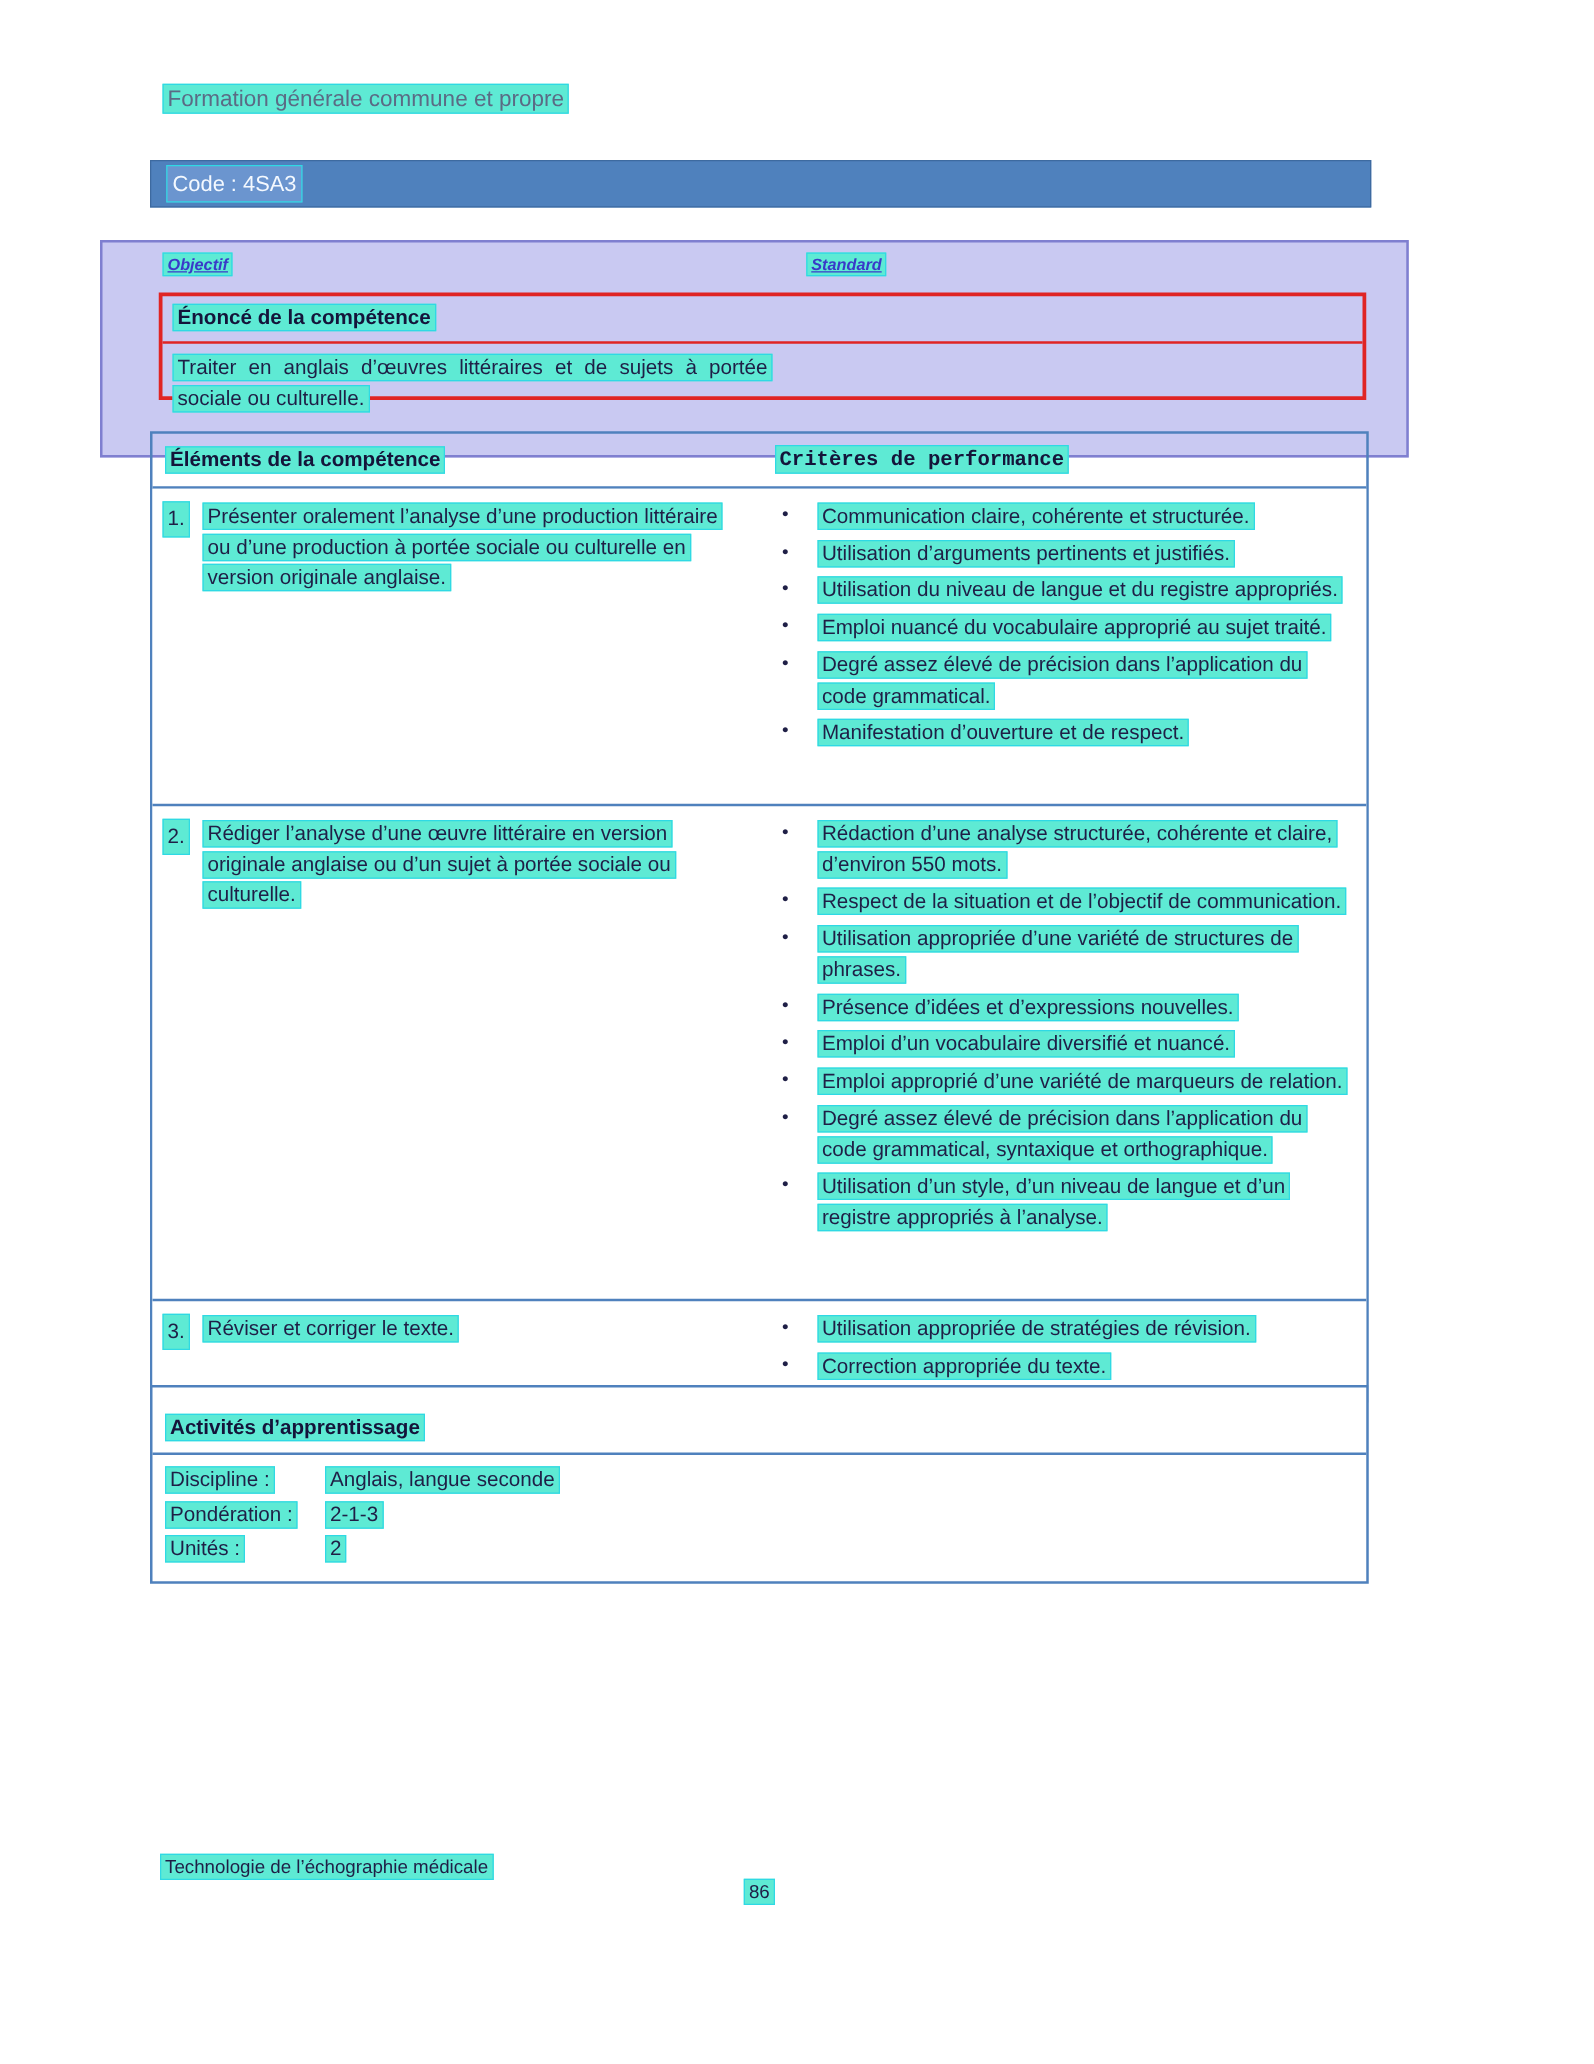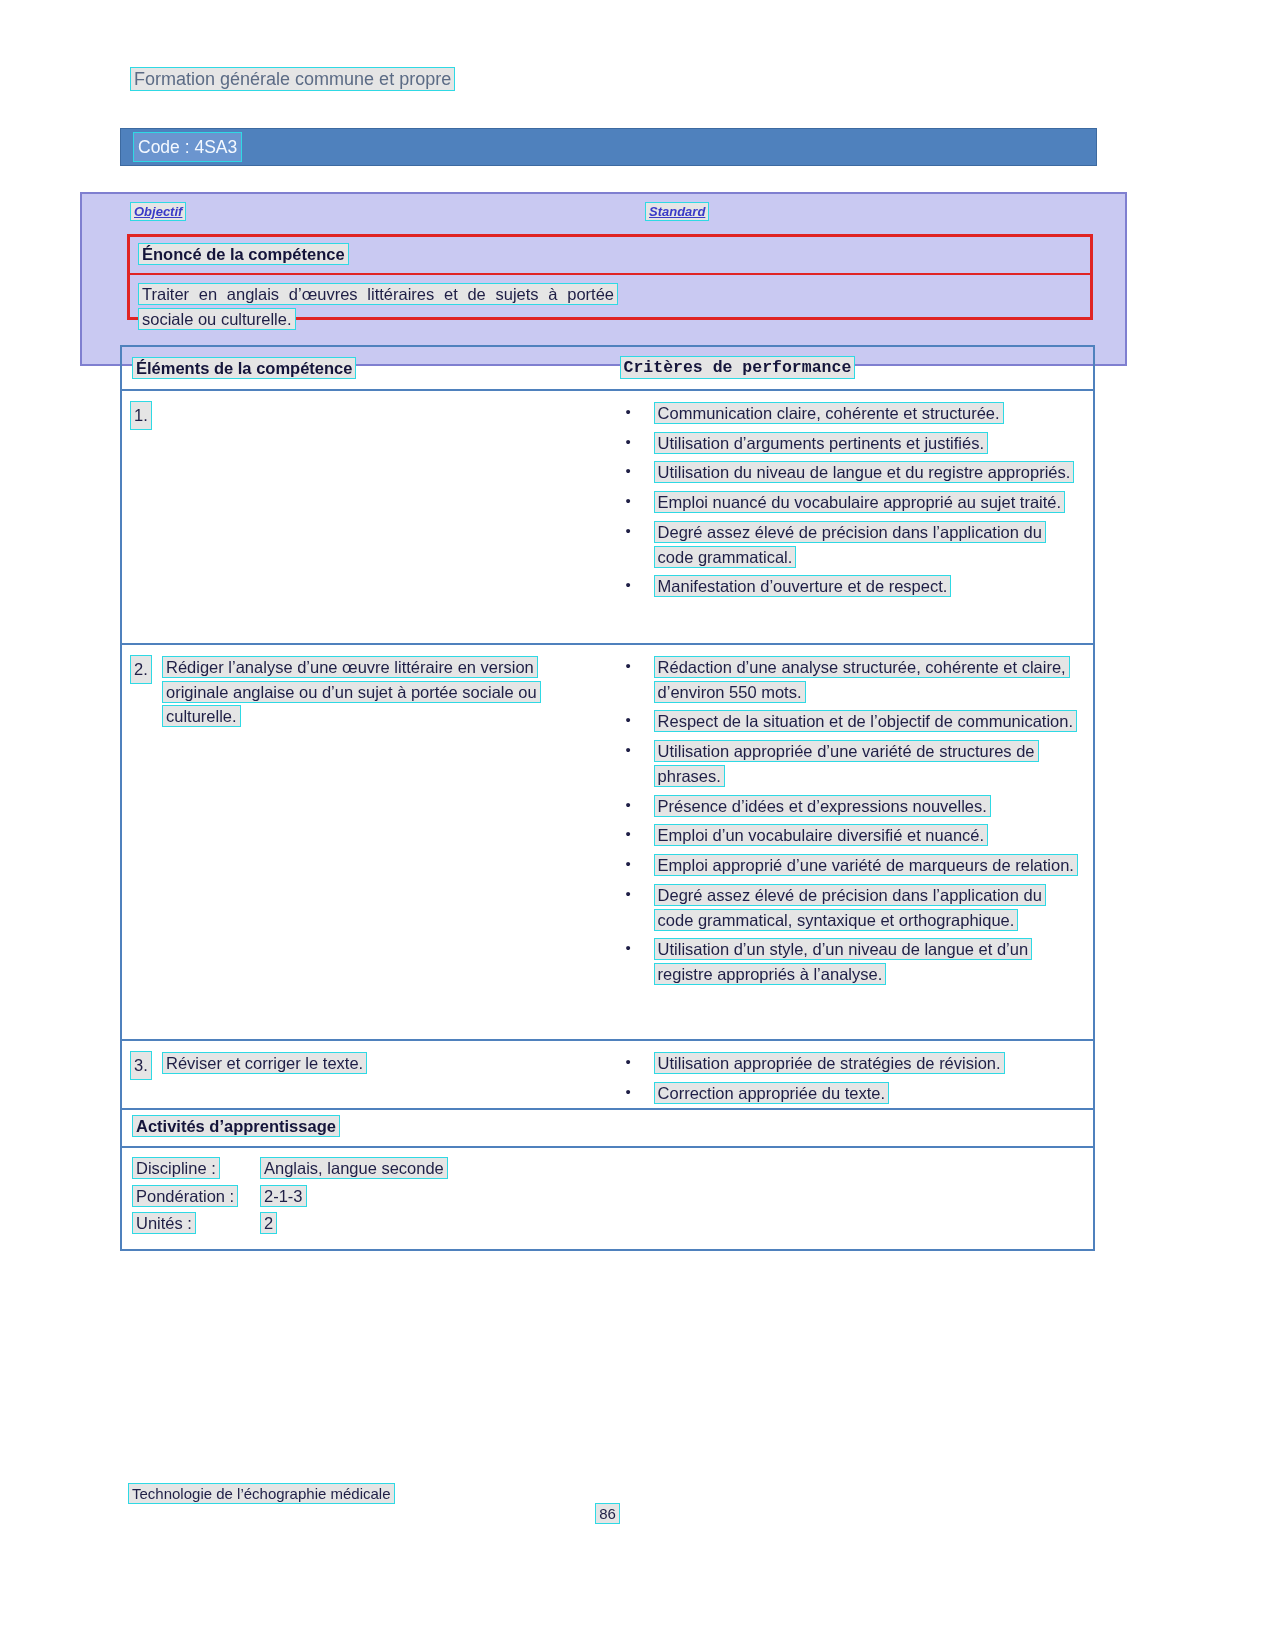--- a/index.html
+++ b/index.html
@@ -9,21 +9,21 @@
     width:1275px; height:1651px;
     background:#ffffff;
     font-family:"Liberation Sans","DejaVu Sans",sans-serif;
     color:#1f1f46;
     font-size:16.5px;
     line-height:1.5;
     overflow:hidden;
   }
   
   .hl {
-    background:#e5e5e5;
+    background:#5eead4;
     border:1px solid #2fd9e4;
     padding:1px 3px;
     box-decoration-break:clone;
     -webkit-box-decoration-break:clone;
   }
   .hlb {
     background:rgba(150,180,235,0.40);
     border:1px solid #2fd9e4;
     padding:1px 4px;
     box-decoration-break:clone;
@@ -82,21 +82,21 @@
   .crit { position:relative; padding-left:44px; margin-bottom:5px; }
   .crit .bullet {
     position:absolute; left:16px; top:0px;
     color:#1f1f46; font-size:15px;
   }
 
   .abox {
     position:absolute; left:120px; top:1108px; width:975px;
     border:2px solid #4f81bd; background:#ffffff;
   }
-  .abox-title { padding:4px 10px 7px 10px; border-bottom:2px solid #4f81bd; }
+  .abox-title { padding:20px 10px 7px 10px; border-bottom:2px solid #4f81bd; }
   .abox-body { padding:8px 10px 10px 10px; }
   .afield { display:flex; margin-bottom:3px; }
   .afield .alabel { width:128px; flex:none; }
   .afield .alabel span { display:inline;margin-top:24px; }
 
   .footer-program { position:absolute; left:128px; top:1483px; font-size:15px; }
   .footer-page { position:absolute; left:120px; top:1503px; width:975px; text-align:center; font-size:15px; }
 </style>
 </head>
 <body>
@@ -128,21 +128,21 @@
     <div class="thead">
       <div class="th1">
         <span class="hl bold">Éléments de la compétence</span>
       </div>
       <div class="th2">
         <span class="hl bold">Critères de performance</span>
       </div>
     </div>
     <div>
         <div class="trow">
-          <div class="cell-left"><span class="hl num">1.</span></div>
+          <div class="cell-left"><span class="hl num">1.</span><span class="hl">Présenter oralement l’analyse d’une production littéraire ou d’une production à portée sociale ou culturelle en version originale anglaise.</span></div>
           <div class="cell-right">
             <div class="crit"><span class="bullet">•</span><span class="hl">Communication claire, cohérente et structurée.</span></div>
             <div class="crit"><span class="bullet">•</span><span class="hl">Utilisation d’arguments pertinents et justifiés.</span></div>
             <div class="crit"><span class="bullet">•</span><span class="hl">Utilisation du niveau de langue et du registre appropriés.</span></div>
             <div class="crit"><span class="bullet">•</span><span class="hl">Emploi nuancé du vocabulaire approprié au sujet traité.</span></div>
             <div class="crit"><span class="bullet">•</span><span class="hl">Degré assez élevé de précision dans l’application du code grammatical.</span></div>
             <div class="crit"><span class="bullet">•</span><span class="hl">Manifestation d’ouverture et de respect.</span></div>
           </div>
         </div>
         <div class="trow">

